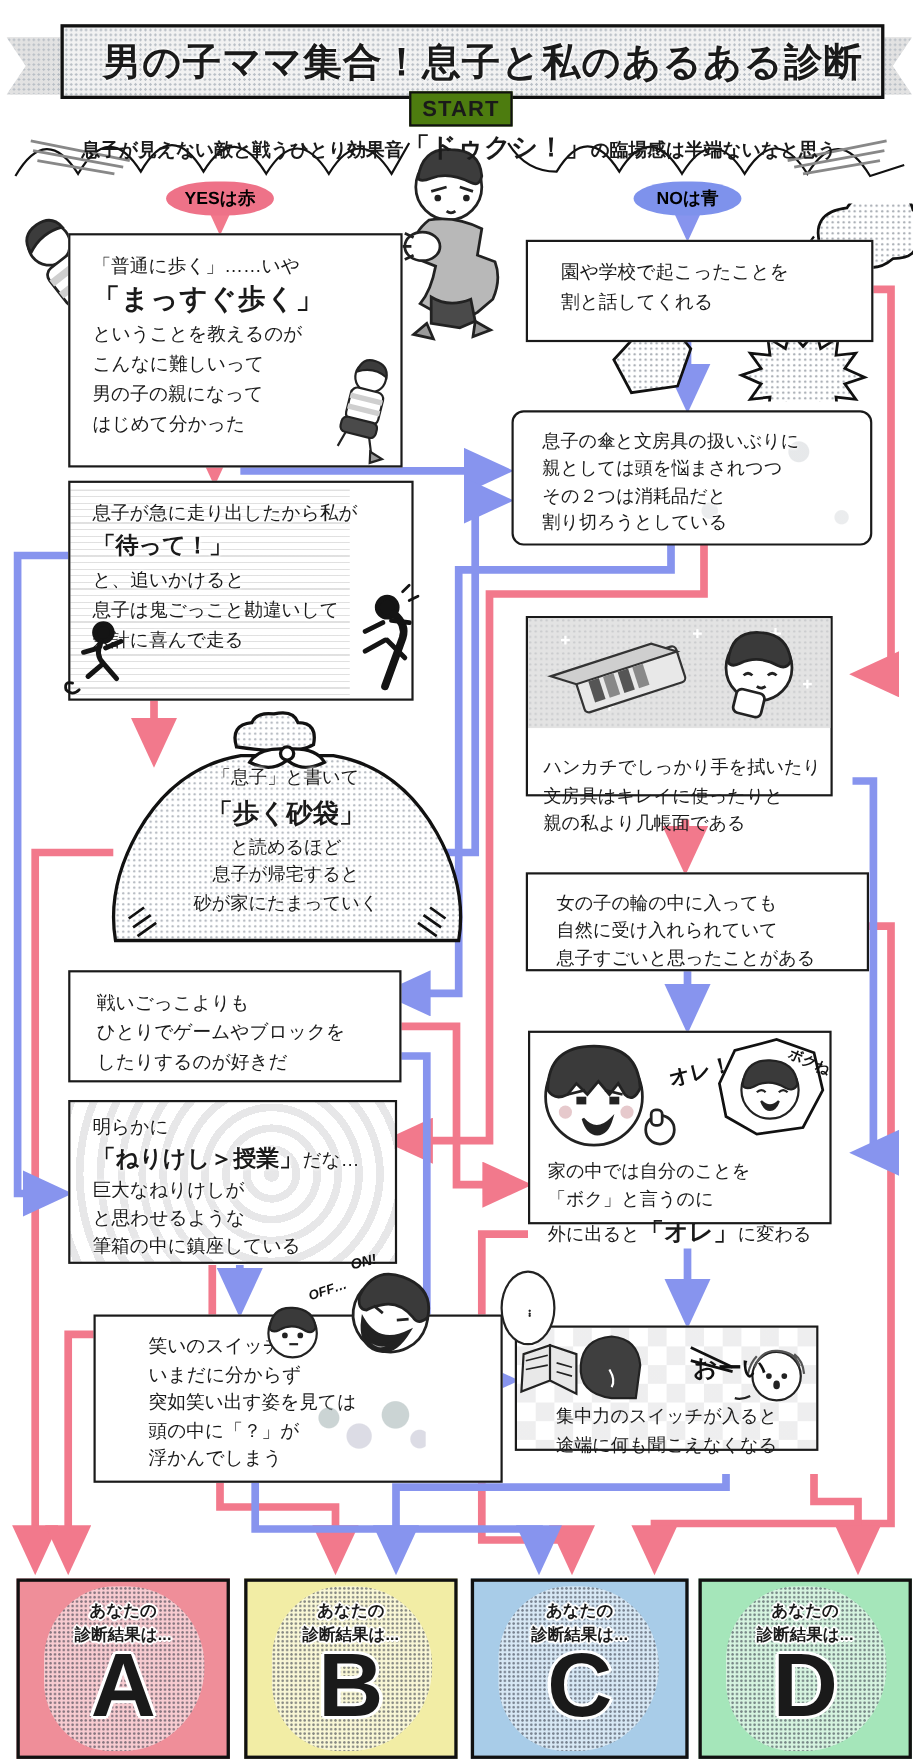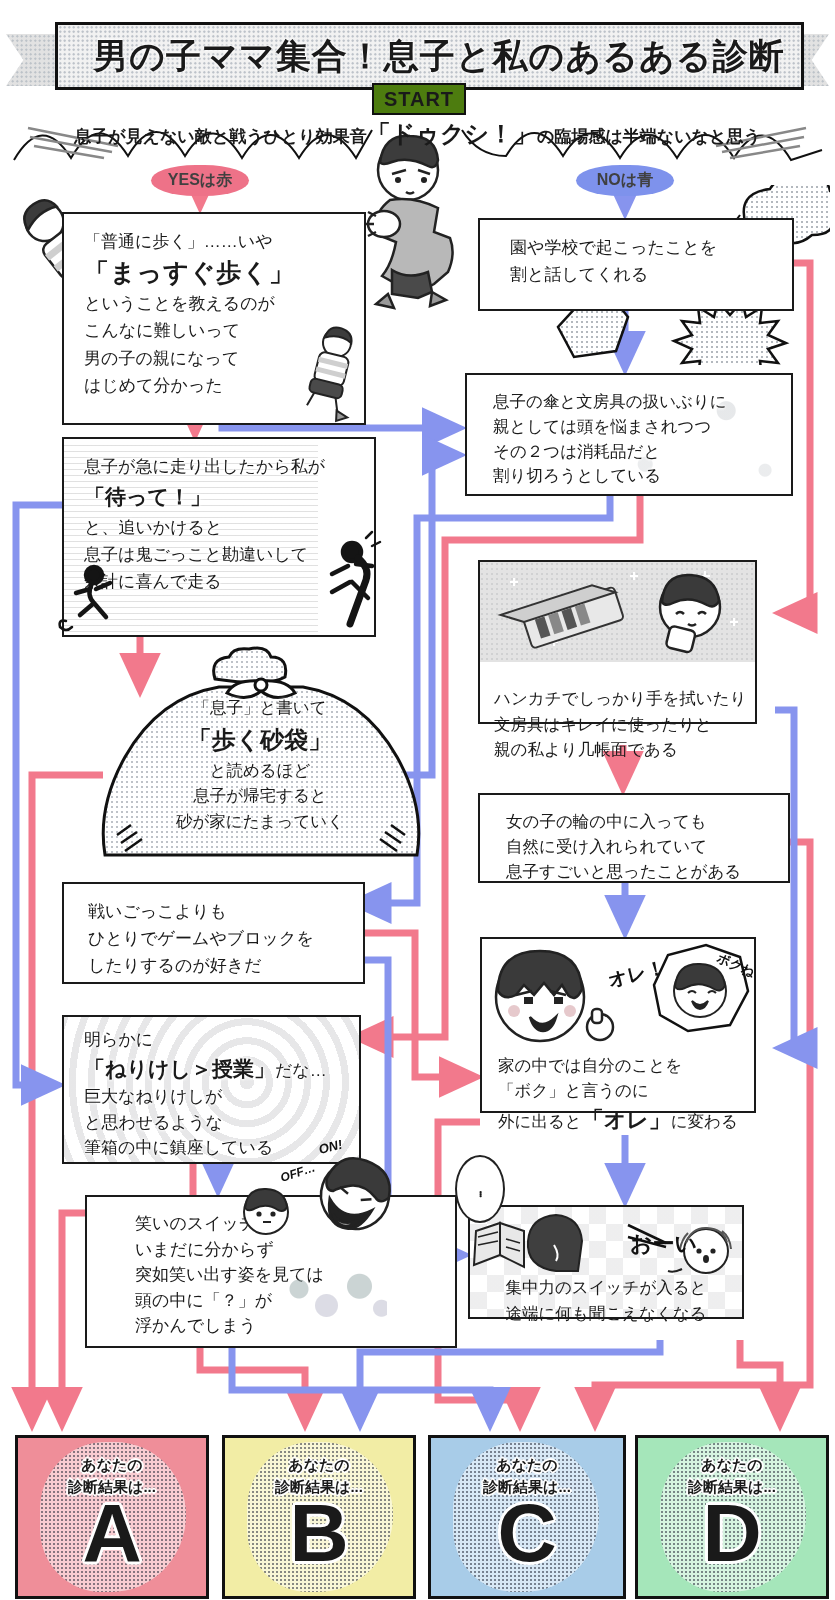--- a/index.html
+++ b/index.html
@@ -16,21 +16,21 @@
   .ribbon-tail{top:34px;width:58px;height:52px;background:#e2e2e2;
     background-image:radial-gradient(circle,#b9bfc6 1px,transparent 1.2px);background-size:4.5px 4.5px;
     z-index:5;filter:drop-shadow(0 0 1px #000) drop-shadow(0 0 1px #000);}
   .tail-l{left:6px;clip-path:polygon(0 0,100% 0,100% 100%,0 100%,30% 50%);}
   .tail-r{left:771px;clip-path:polygon(0 0,100% 0,70% 50%,100% 100%,0 100%);}
   
   .startbox{left:372px;top:83px;width:90px;height:28px;background:#4d7c0f;border:2.5px solid #111;
     z-index:7;display:flex;align-items:center;justify-content:center;font-size:20px;font-weight:900;letter-spacing:1px;}
   .question{left:0;top:118px;width:835px;text-align:center;z-index:4;font-size:17px;font-weight:700;}
   .question .sfx{font-size:24px;font-weight:900;}
-  .pill{width:98px;height:31px;border-radius:50%/55%;z-index:4;color:#404040;font-weight:900;font-size:16px;
+  .pill{width:98px;height:31px;border-radius:50%/55%;z-index:4;color:#000000;font-weight:900;font-size:16px;
     display:flex;align-items:center;justify-content:center;}
   .pill-yes{left:151px;top:165px;background:#ee7288;}
   .pill-no{left:576px;top:165px;background:#7e92ec;}
   
   .box{background:#fff;border:2.5px solid #1a1a1a;z-index:3;padding:14px 10px 10px 20px;
     font-size:17px;line-height:1.6;font-weight:500;}
   .box .big{font-size:25px;font-weight:900;letter-spacing:1px;line-height:1.4;}
   .box .mid{font-size:21px;font-weight:900;}
   .halo,.halo div,.halo span{text-shadow:0 0 3px #fff,0 0 3px #fff,0 0 4px #fff,0 0 4px #fff;}
   
@@ -192,21 +192,21 @@
       <path d="M34 76 l-4 14 M56 76 l5 13" fill="none"></path>
       <path d="M60 88 l12 4 -10 6 Z" fill="#9a9a9a"></path>
     </g>
   </svg>
 
   <div class="abs box" style="left:478px;top:218px;width:272px;height:65px;padding-left:30px;">
     <div>園や学校で起こったことを</div>
     <div>割と話してくれる</div>
   </div>
 
-  <div class="abs box bx-rain halo" style="left:465px;top:373px;width:288px;height:95px;padding-left:26px;font-size:16.5px;line-height:1.5;">
+  <div class="abs box bx-rain halo" style="left:465px;top:373px;width:288px;height:95px;padding-left:26px;font-size:16.5px;line-height:1.5;border-radius:11px;">
     <div>息子の傘と文房具の扱いぶりに</div>
     <div>親としては頭を悩まされつつ</div>
     <div>その２つは消耗品だと</div>
     <div>割り切ろうとしている</div>
   </div>
 
   <div class="abs box bx-wait halo" style="left:62px;top:437px;width:280px;height:172px;">
     <div>息子が急に走り出したから私が</div>
     <div class="mid">「待って！」</div>
     <div>と、追いかけると</div>
@@ -292,21 +292,21 @@
     <div>自然に受け入れられていて</div>
     <div>息子すごいと思ったことがある</div>
   </div>
 
   <div class="abs box" style="left:62px;top:882px;width:265px;height:74px;padding-left:24px;">
     <div>戦いごっこよりも</div>
     <div>ひとりでゲームやブロックを</div>
     <div>したりするのが好きだ</div>
   </div>
 
-  <div class="abs box bx-swirl halo" style="left:62px;top:1000px;width:265px;height:125px;padding-top:10px;line-height:1.5;margin-top:15px;">
+  <div class="abs box bx-swirl halo" style="left:62px;top:1000px;width:265px;height:125px;padding-top:10px;line-height:1.5;">
     <div>明らかに</div>
     <div><span class="mid">「ねりけし＞授業」</span><span>だな…</span></div>
     <div>巨大なねりけしが</div>
     <div>と思わせるような</div>
     <div>筆箱の中に鎮座している</div>
   </div>
 
   <div class="abs box" style="left:480px;top:937px;width:272px;height:172px;padding:0;">
     <svg width="272" height="112">
       <g stroke="#222" stroke-width="2.5" fill="#fff">

